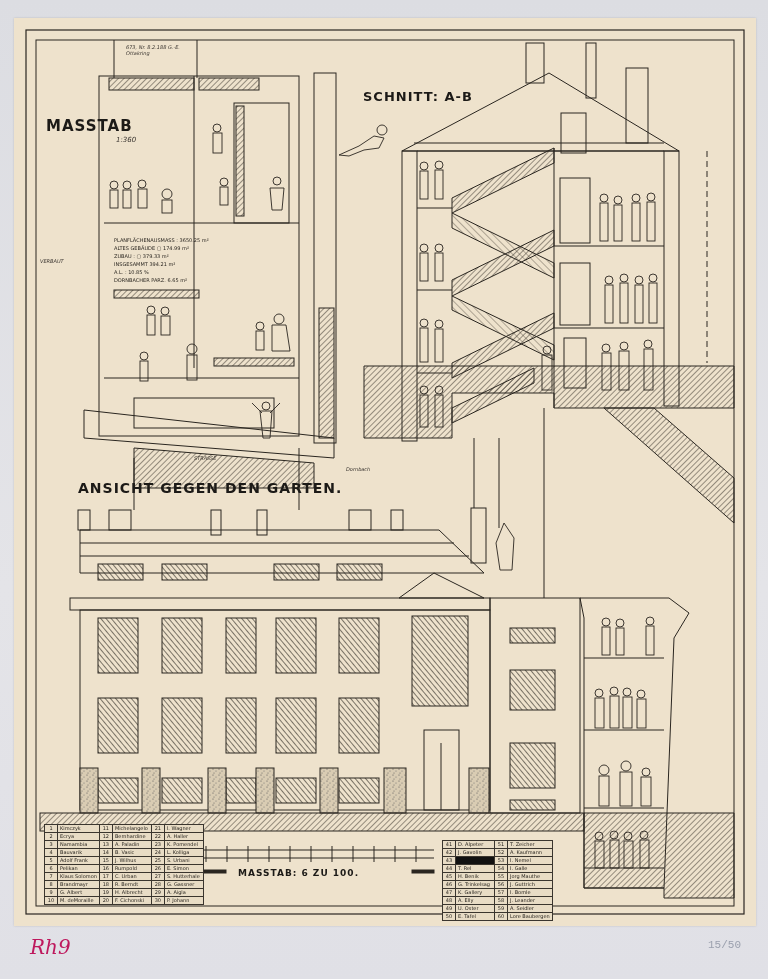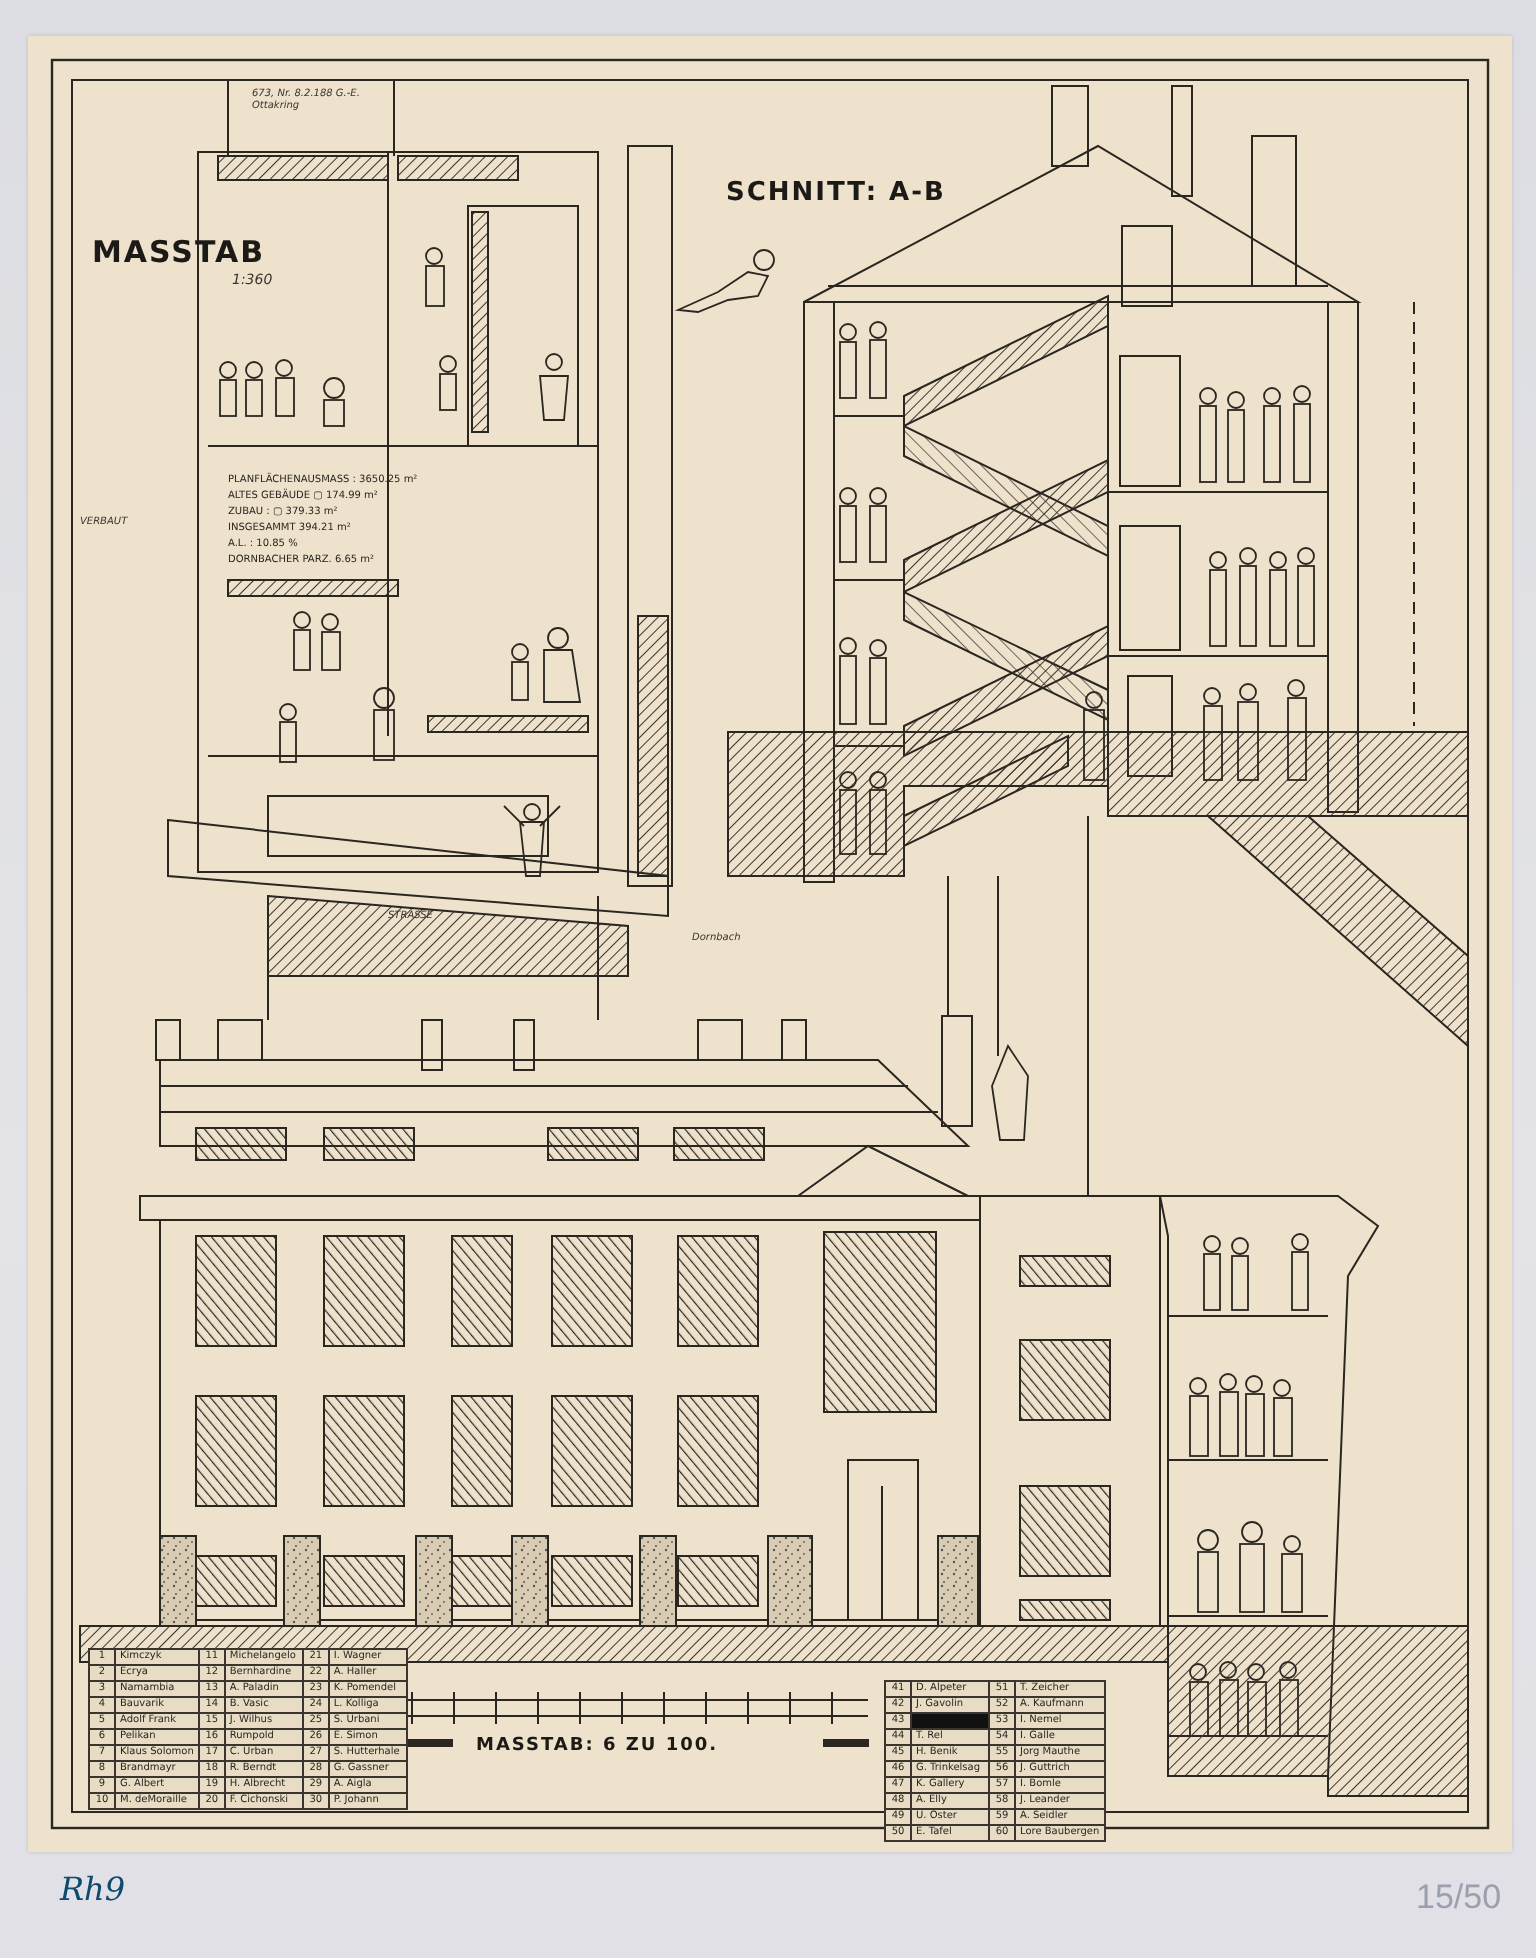--- a/index.html
+++ b/index.html
@@ -15,22 +15,22 @@
     box-shadow: 0 0 2px rgba(0,0,0,0.15);
   }
   .sheet svg { position: absolute; left: 0; top: 0; }
   .lbl { position: absolute; color: #1c1a17; font-family: "DejaVu Sans", sans-serif; font-weight: bold; letter-spacing: 1px; white-space: nowrap; }
   .small { position: absolute; color: #3a3530; font-family: "DejaVu Sans", sans-serif; font-style: italic; white-space: nowrap; }
   .legend { position: absolute; border-collapse: collapse; font-family: "DejaVu Sans", sans-serif; font-size: 5px; color: #2a2620; background: #e8dcc5; }
   .legend td { border: 1px solid #3a352e; padding: 0 2px; height: 7px; line-height: 7px; white-space: nowrap; overflow: hidden; }
   .legend td.n { width: 8px; text-align: center; }
   .legend td.nm { width: 34px; }
   .legend td.black { background: #111; }
-  .sig { position: absolute; left: 30px; top: 935px; color: #0c4a6e; font-family: "DejaVu Serif", serif; font-style: italic; font-size: 16px; }
-  .ed { position: absolute; left: 708px; top: 939px; color: #9ba0ae; font-family: Liberation Sans, sans-serif; font-size: 17px; text-align: right; }
+  .sig { position: absolute; left: 30px; top: 935px; color: #be185d; font-family: "DejaVu Serif", serif; font-style: italic; font-size: 20px; }
+  .ed { position: absolute; left: 708px; top: 939px; color: #9ba0ae; font-family: Liberation Mono, monospace; font-size: 11px; text-align: right; }
 </style>
 </head>
 <body>
 
 <div class="sheet">
   <svg width="742" height="908" viewBox="0 0 742 908">
     <defs>
       <pattern id="hatch" width="4" height="4" patternUnits="userSpaceOnUse" patternTransform="rotate(45)">
         <line x1="0" y1="0" x2="0" y2="4" stroke="#3a342c" stroke-width="1"></line>
       </pattern>
@@ -327,20 +327,21 @@
   <div style="position:absolute; left:100px; top:218px; font-family:'DejaVu Sans',sans-serif; font-size:5px; color:#2a2620; line-height:8px;">
     <div><span>PLANFLÄCHENAUSMASS :</span> <span>3650.25 m²</span></div>
     <div><span>ALTES GEBÄUDE ▢</span> <span>174.99 m²</span></div>
     <div><span>ZUBAU : ▢</span> <span>379.33 m²</span></div>
     <div><span>INSGESAMMT</span> <span>394.21 m²</span></div>
     <div><span>A.L. : 10.85 %</span> <span></span></div>
     <div><span>DORNBACHER PARZ.</span> <span>6.65 m²</span></div>
   </div>
 
   <div class="lbl" style="left:349px; top:71px; font-size:13px;">SCHNITT: A-B</div>
+  <div class="lbl" style="left:64px; top:462px; font-size:14px;">ANSICHT GEGEN DEN GARTEN.</div>
   <div class="lbl" style="left:224px; top:850px; font-size:9px;">MASSTAB: 6 ZU 100.</div>
 
   <table class="legend" style="left:30px; top:806px;">
     <tbody>
       <tr>
         <td class="n">1</td>
           <td class="nm">Kimczyk</td>
         <td class="n">11</td>
           <td class="nm">Michelangelo</td>
         <td class="n">21</td>

